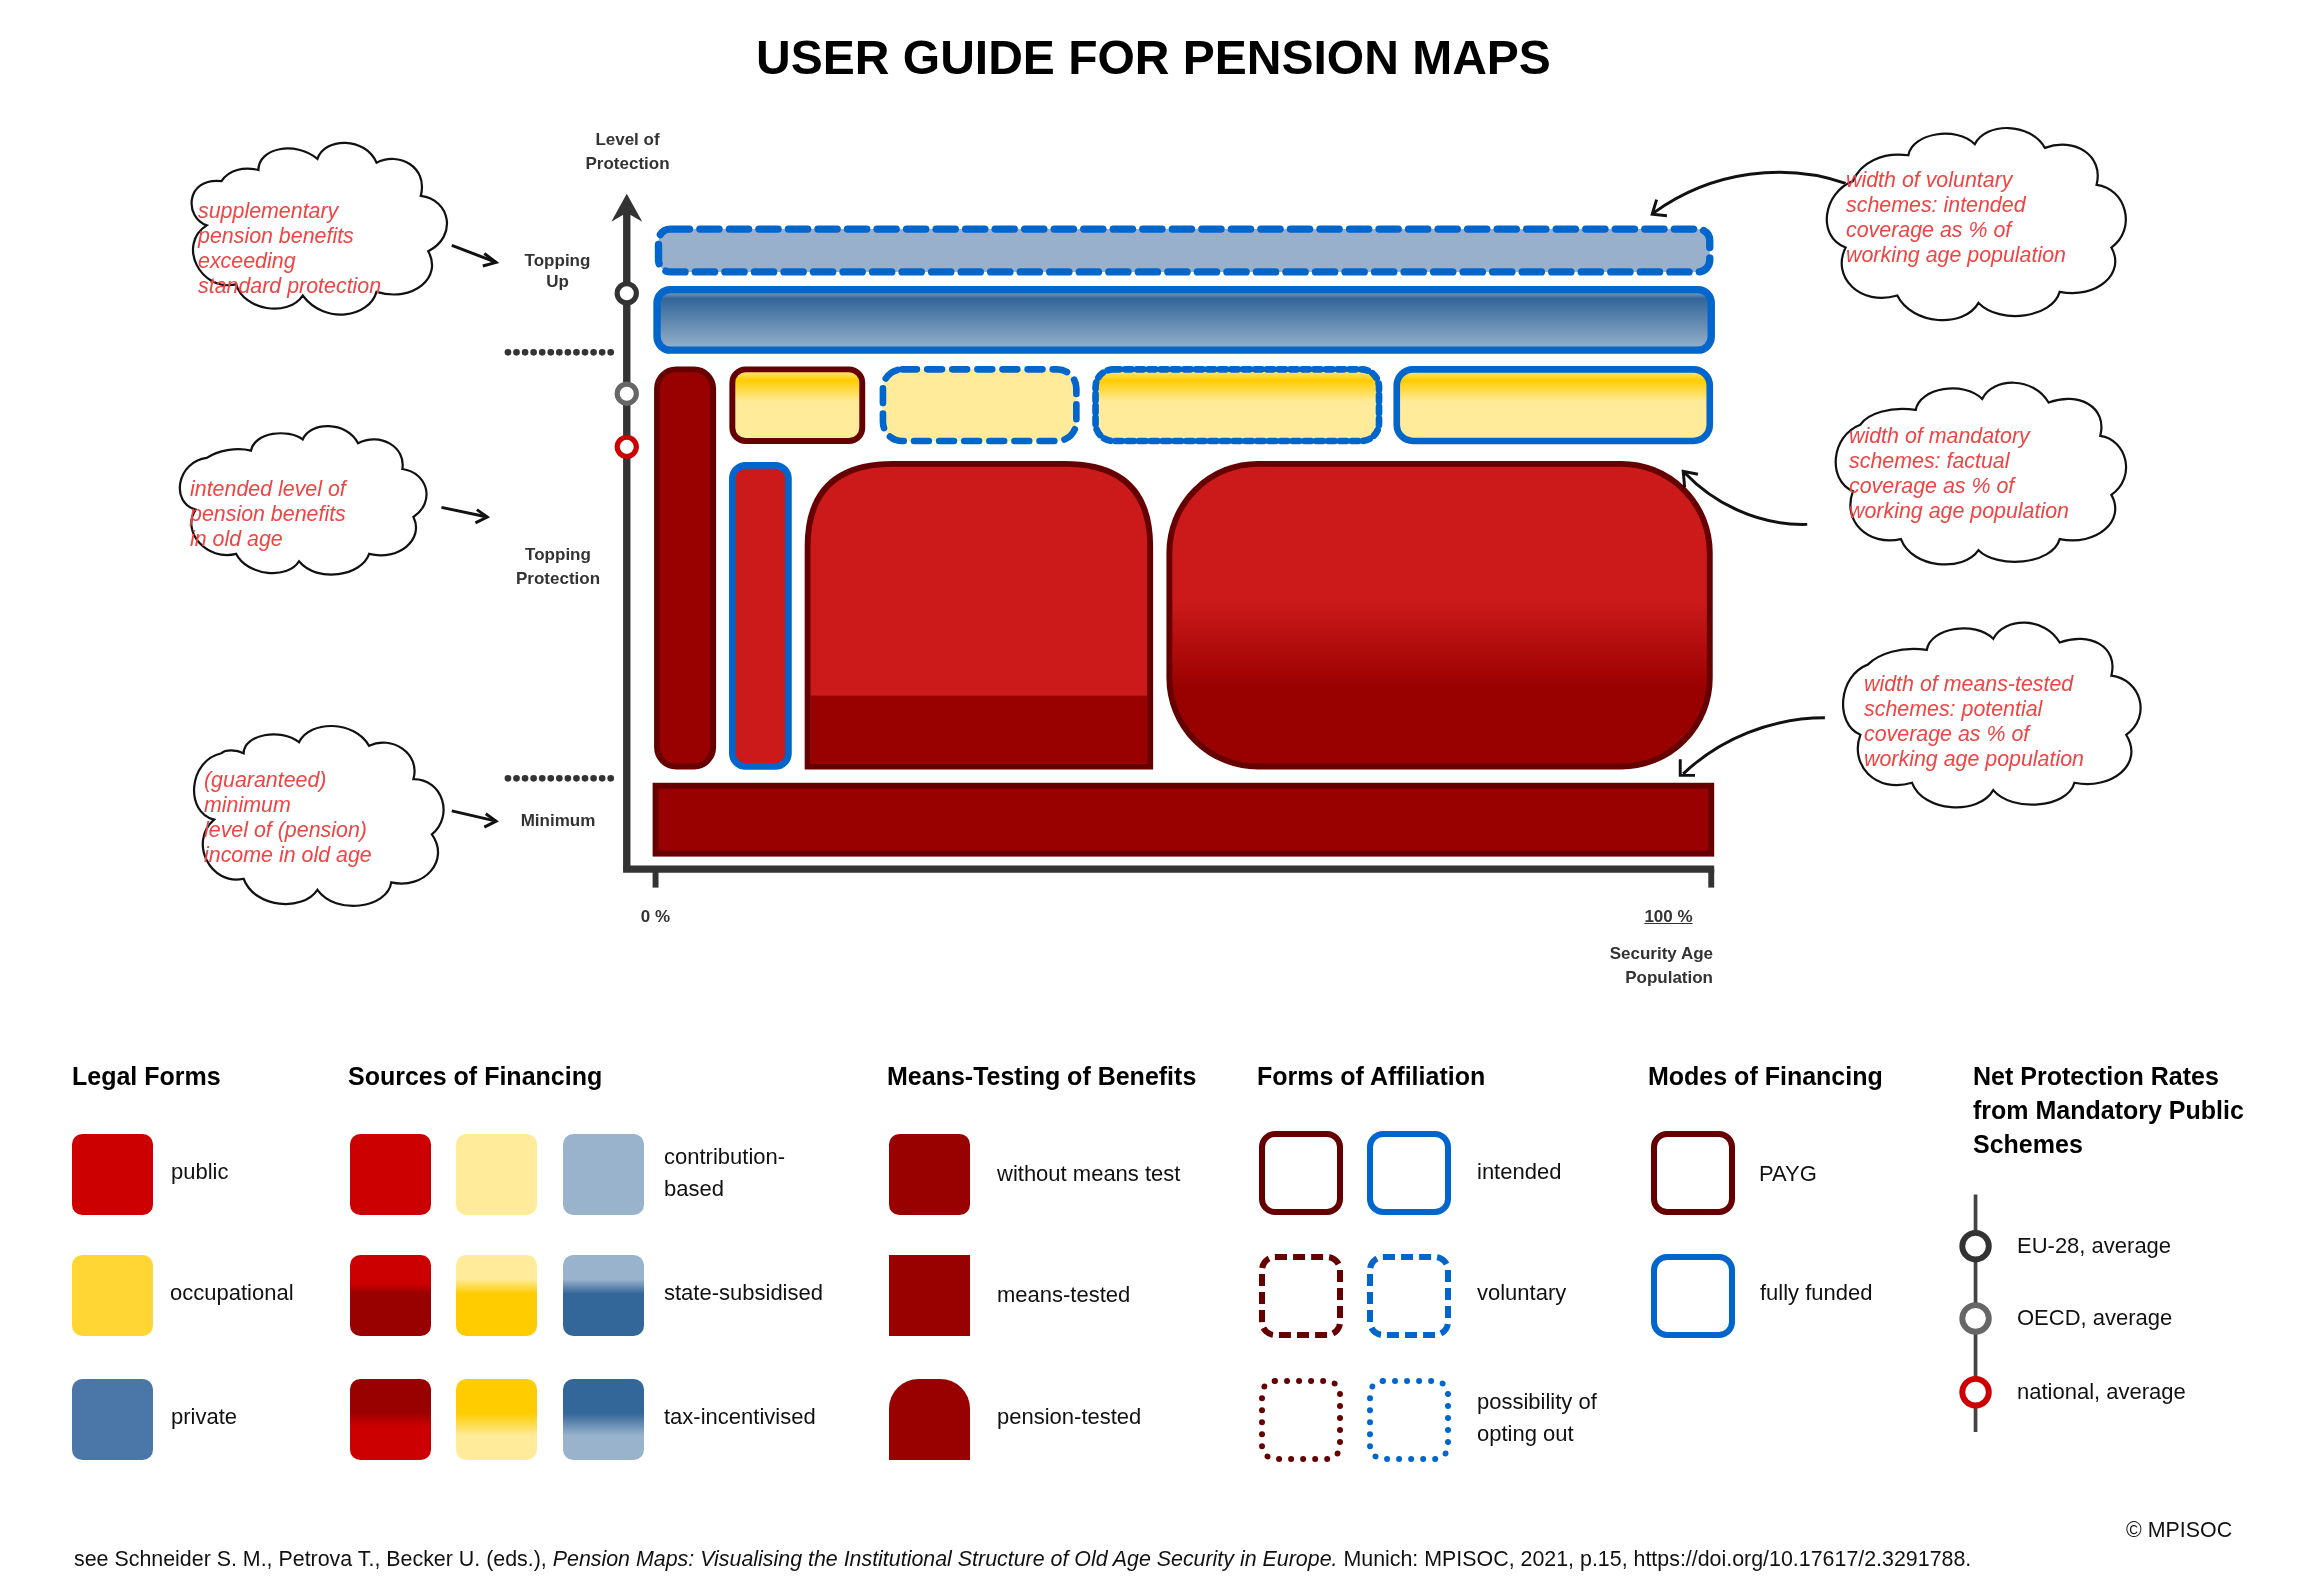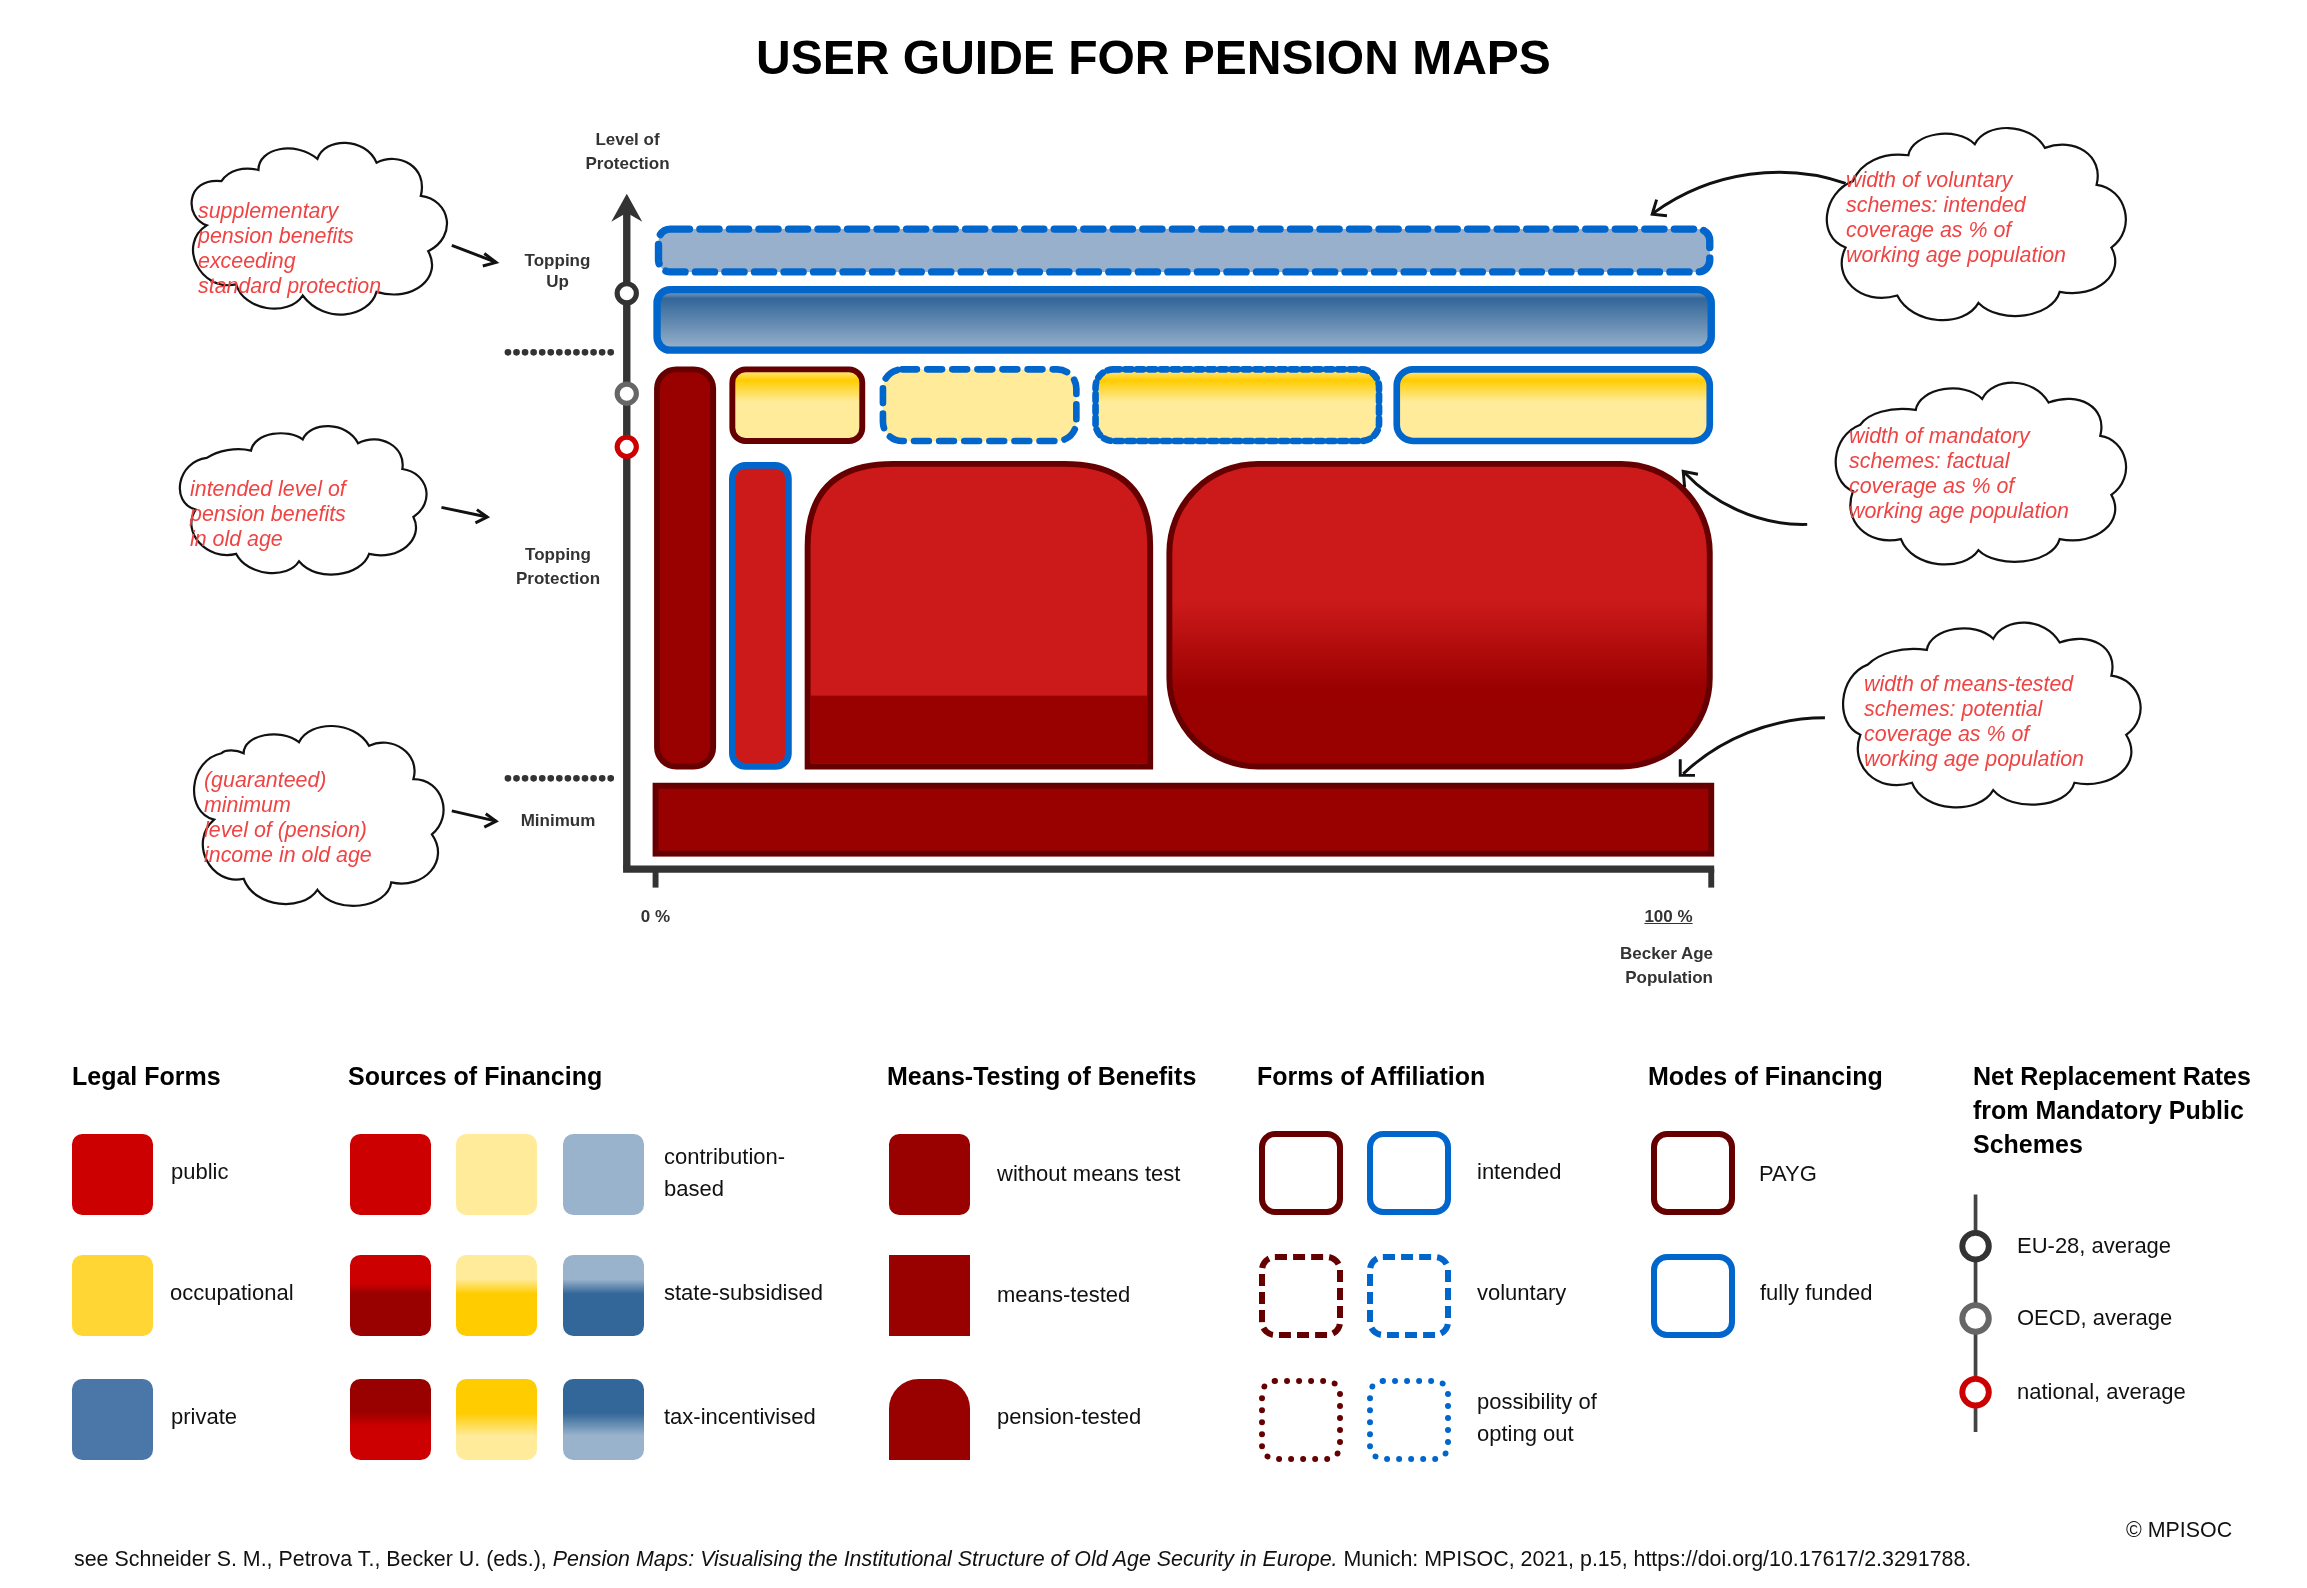--- a/index.html
+++ b/index.html
@@ -110,21 +110,21 @@
   <div>Up</div>
 </div>
 <div class="abs axis-label" style="left:495px;top:543px;width:126px;">
   <div>Topping</div>
   <div>Protection</div>
 </div>
 <div class="abs axis-label" style="left:495px;top:809px;width:126px;">Minimum</div>
 <div class="abs axis-label" style="left:626px;top:905px;width:59px;">0 %</div>
 <div class="abs axis-label" style="left:1624px;top:905px;width:89px;text-align:center;text-decoration:underline;">100 %</div>
 <div class="abs axis-label" style="left:1536px;top:942px;width:177px;text-align:right;">
-  <div>Becker Age</div>
+  <div>Security Age</div>
   <div>Population</div>
 </div>
 
 <div class="abs cloud-text" style="left:198px;top:199px;width:236px;">
   <div>supplementary</div>
   <div>pension benefits</div>
   <div>exceeding</div>
   <div>standard protection</div>
 </div>
 <div class="abs cloud-text" style="left:190px;top:477px;width:207px;">
@@ -204,21 +204,21 @@
   <div>opting out</div>
 </div>
 
 <div class="abs legend-head" style="left:1648px;top:1059px;">Modes of Financing</div>
 <div class="outline-sw" style="left:1651px;top:1131px;width:84px;height:84px;border:6.6px solid #660000;"></div>
 <div class="abs legend-label" style="left:1759px;top:1158px;">PAYG</div>
 <div class="outline-sw" style="left:1651px;top:1254px;width:84px;height:84px;border:6.6px solid #0066cc;"></div>
 <div class="abs legend-label" style="left:1760px;top:1277px;">fully funded</div>
 
 <div class="abs legend-head" style="left:1973px;top:1059px;">
-  <div>Net Replacement Rates</div>
+  <div>Net Protection Rates</div>
   <div>from Mandatory Public</div>
   <div>Schemes</div>
 </div>
 <svg class="abs" style="left:1949px;top:1181px" width="59" height="266" viewBox="0 0 80 360">
   <line x1="36" y1="18" x2="36" y2="340" stroke="#444" stroke-width="5"></line>
   <circle cx="36" cy="88" r="18" fill="#fff" stroke="#333" stroke-width="8"></circle>
   <circle cx="36" cy="186" r="18" fill="#fff" stroke="#666" stroke-width="8"></circle>
   <circle cx="36" cy="286" r="18" fill="#fff" stroke="#cc0000" stroke-width="8"></circle>
 </svg>
 <div class="abs legend-label" style="left:2017px;top:1230px;">EU-28, average</div>

